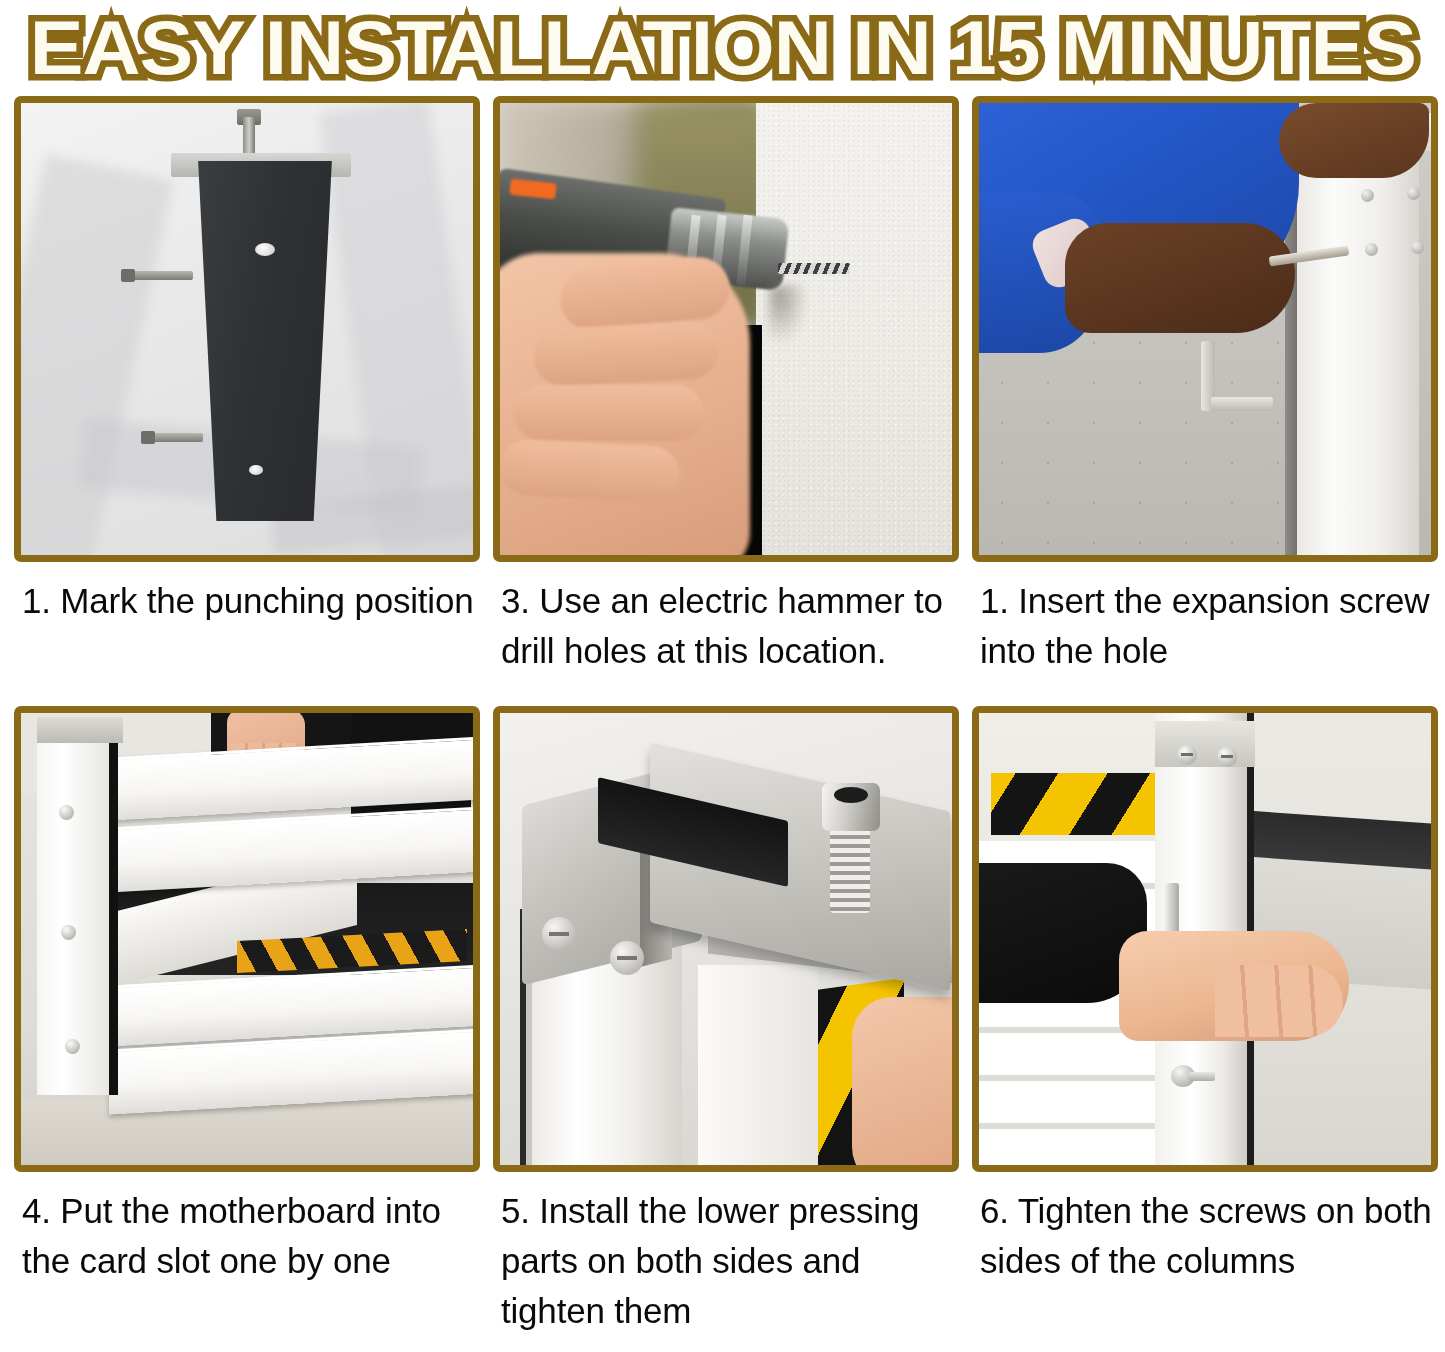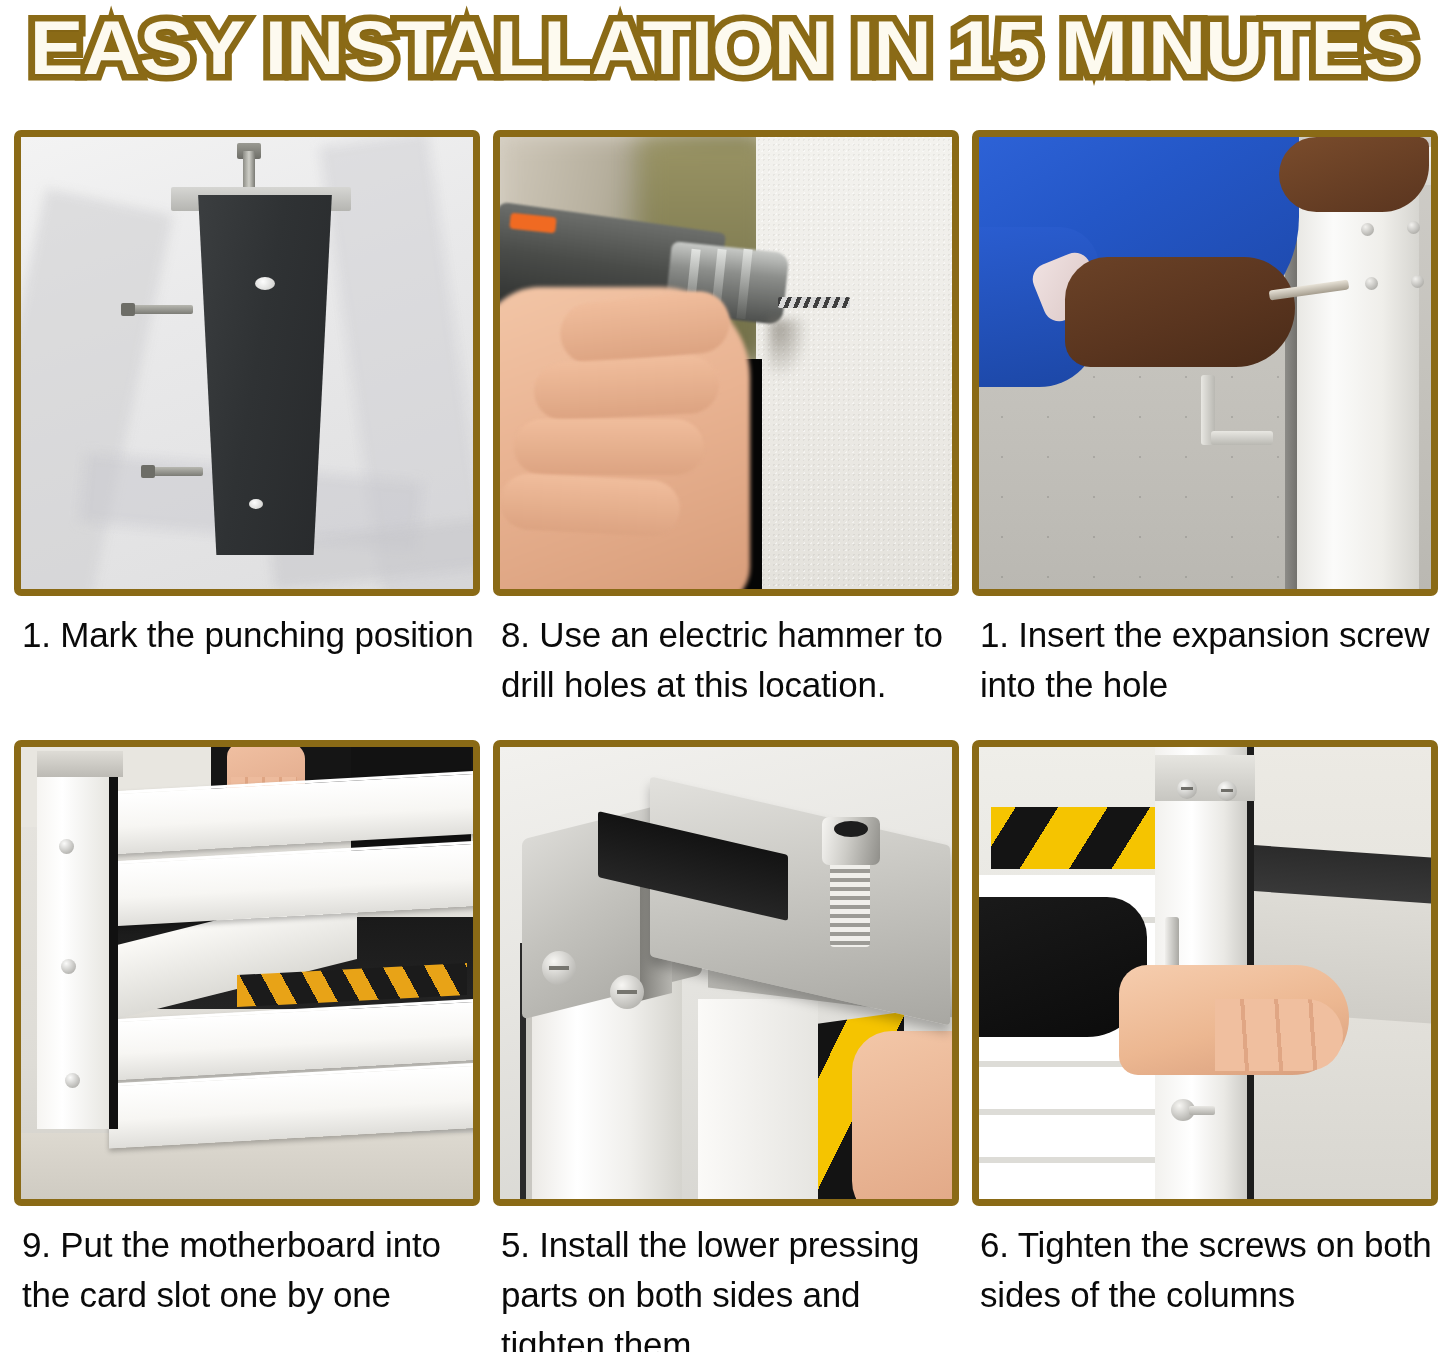--- a/index.html
+++ b/index.html
@@ -42,21 +42,21 @@
     width: 1445px;
     padding: 0 8px;
     box-sizing: border-box;
   }
   .row {
     display: flex;
     gap: 13px;
     padding: 0 6px;
     box-sizing: border-box;
   }
-  .row-1 { margin-top: 34px; }
+  .row-1 { }
   .row-2 { margin-top: 30px; }
 
   .cell {
     width: 466px;
     display: flex;
     flex-direction: column;
   }
 
   .photo-frame {
     width: 466px;
@@ -506,21 +506,21 @@
           <div class="chuck-ring cr3"></div>
           <div class="bit"></div>
           <div class="dust"></div>
           <div class="hand"></div>
           <div class="finger fg1"></div>
           <div class="finger fg2"></div>
           <div class="finger fg3"></div>
           <div class="finger fg4"></div>
         </div>
       </div>
-      <div class="caption">8. Use an electric hammer to drill holes at this location.</div>
+      <div class="caption">3. Use an electric hammer to drill holes at this location.</div>
     </div>
 
     <div class="cell">
       <div class="photo-frame">
         <div class="photo p3">
           <div class="floor"></div>
           <div class="col-edge"></div>
           <div class="col"></div>
           <div class="col-top"></div>
           <div class="scr s1"></div>
@@ -558,21 +558,21 @@
           <div class="hand4"></div>
           <div class="board bd1"></div>
           <div class="board bd2"></div>
           <div class="post"></div>
           <div class="post-cap"></div>
           <div class="pscr ps1"></div>
           <div class="pscr ps2"></div>
           <div class="pscr ps3"></div>
         </div>
       </div>
-      <div class="caption">9. Put the motherboard into the card slot one by one</div>
+      <div class="caption">4. Put the motherboard into the card slot one by one</div>
     </div>
 
     <div class="cell">
       <div class="photo-frame">
         <div class="photo p5">
           <div class="col-dark-edge"></div>
           <div class="colwhite"></div>
           <div class="hazard5"></div>
           <div class="hand5"></div>
           <div class="boardwhite"></div>

